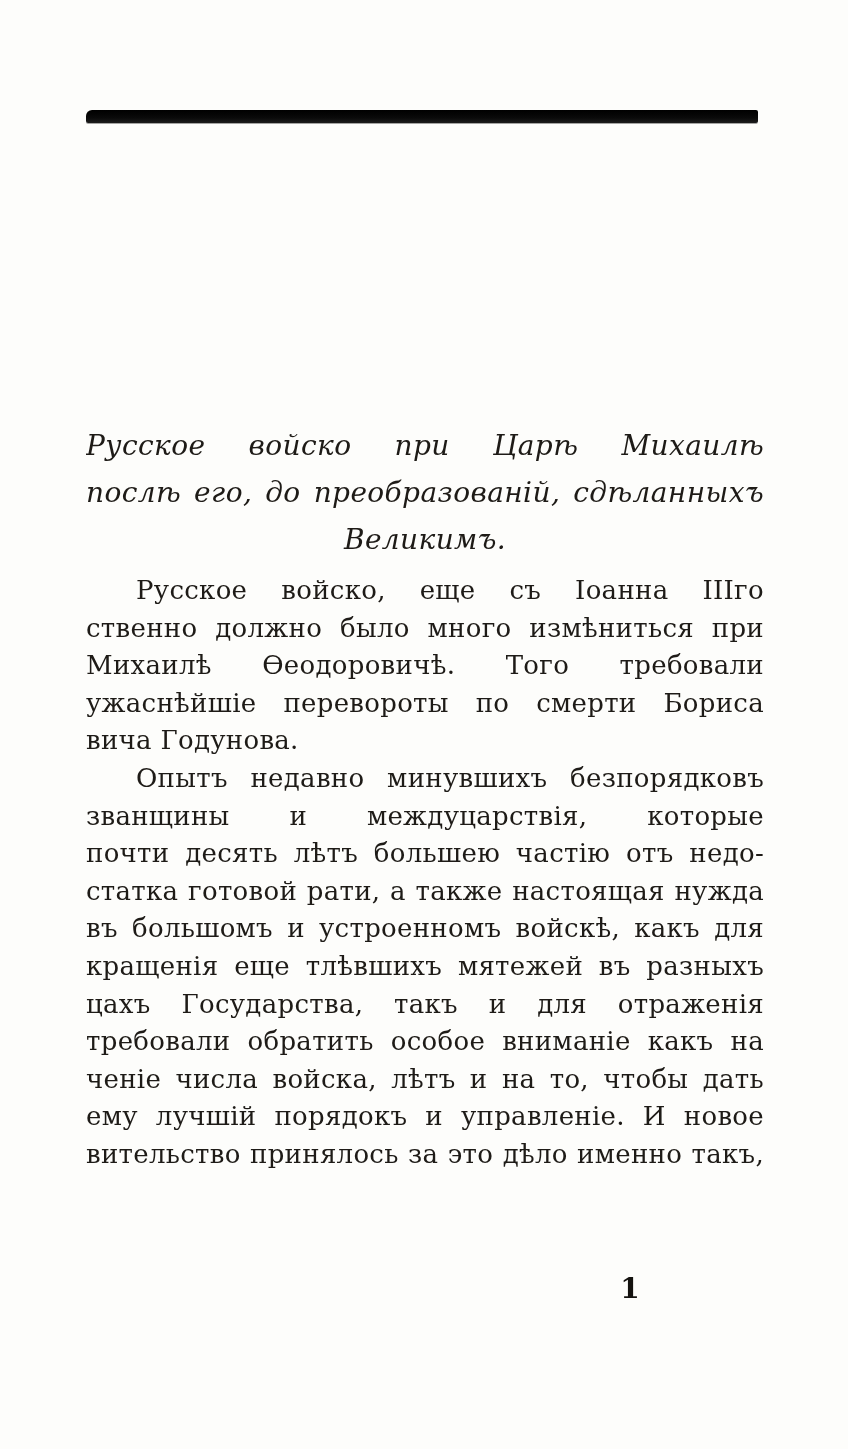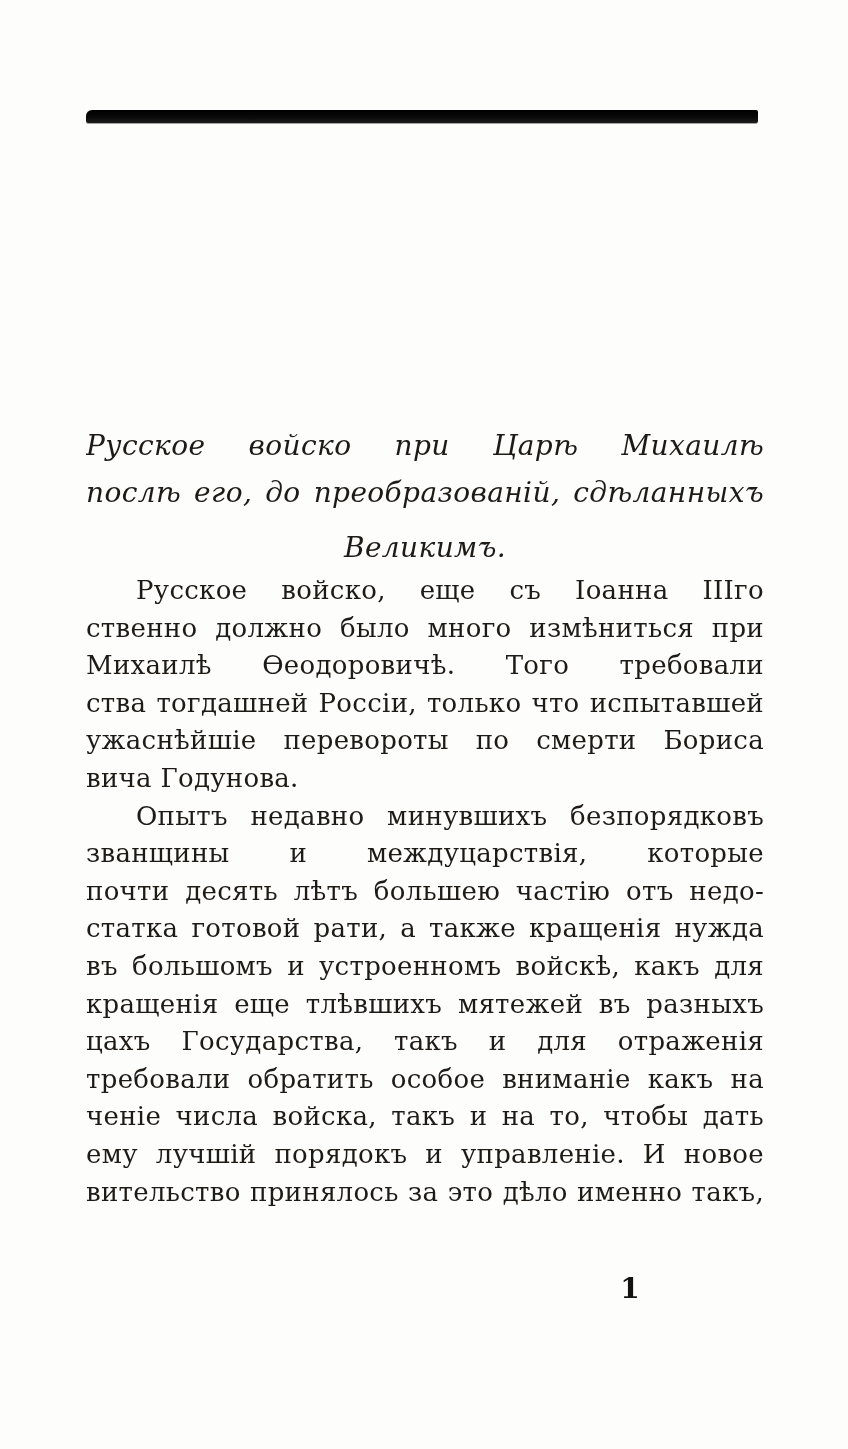--- a/index.html
+++ b/index.html
@@ -38,21 +38,20 @@
   .h-line {
     text-align: justify;
     text-align-last: justify;
     text-justify: inter-word;
     height: 47px;
     overflow: hidden;
   }
   .h-line.h-last {
     text-align: left;
     text-align-last: center;
-    margin-top: 8px;
   }
   .body-text {
     position: absolute;
     left: 86px;
     top: 572px;
     width: 678px;
     font-size: 26px;
     line-height: 37.6px;
     letter-spacing: 0.3px;
   }
@@ -88,29 +87,28 @@
   <div class="top-rule"></div>
   <div class="heading">
       <div class="h-line">Русское войско при Царѣ Михаилѣ Ѳеодоровичѣ и</div>
       <div class="h-line">послѣ его, до преобразованій, сдѣланныхъ Петромъ</div>
       <div class="h-line h-last">Великимъ.</div>
     </div>
   <div class="body-text">
       <div class="b-line first">Русское войско, еще съ Іоанна ІІІго начавшее</div>
       <div class="b-line">ственно должно было много измѣниться при Царѣ</div>
       <div class="b-line">Михаилѣ Ѳеодоровичѣ. Того требовали обстоятель-</div>
-      <div class="b-line">ства тогдашней Россіи, только что испытавшей</div>
       <div class="b-line">ужаснѣйшіе перевороты по смерти Бориса Ѳедоро-</div>
       <div class="b-line flush">вича Годунова.</div>
       <div class="b-line first">Опытъ недавно минувшихъ безпорядковъ само-</div>
       <div class="b-line">званщины и междуцарствія, которые продолжались</div>
       <div class="b-line">почти десять лѣтъ большею частію отъ недо-</div>
-      <div class="b-line">статка готовой рати, а также кращенія нужда</div>
+      <div class="b-line">статка готовой рати, а также настоящая нужда</div>
       <div class="b-line">въ большомъ и устроенномъ войскѣ, какъ для пре-</div>
       <div class="b-line">кращенія еще тлѣвшихъ мятежей въ разныхъ кон-</div>
       <div class="b-line">цахъ Государства, такъ и для отраженія нападе-</div>
       <div class="b-line">требовали обратить особое вниманіе какъ на увели-</div>
-      <div class="b-line">ченіе числа войска, такъ и на то, чтобы дать</div>
+      <div class="b-line">ченіе числа войска, лѣтъ и на то, чтобы дать</div>
       <div class="b-line">ему лучшій порядокъ и управленіе. И новое пра-</div>
       <div class="b-line">вительство принялось за это дѣло именно такъ,</div>
     </div>
   <div class="page-number">1</div>
 </div>
 
 </body></html>

